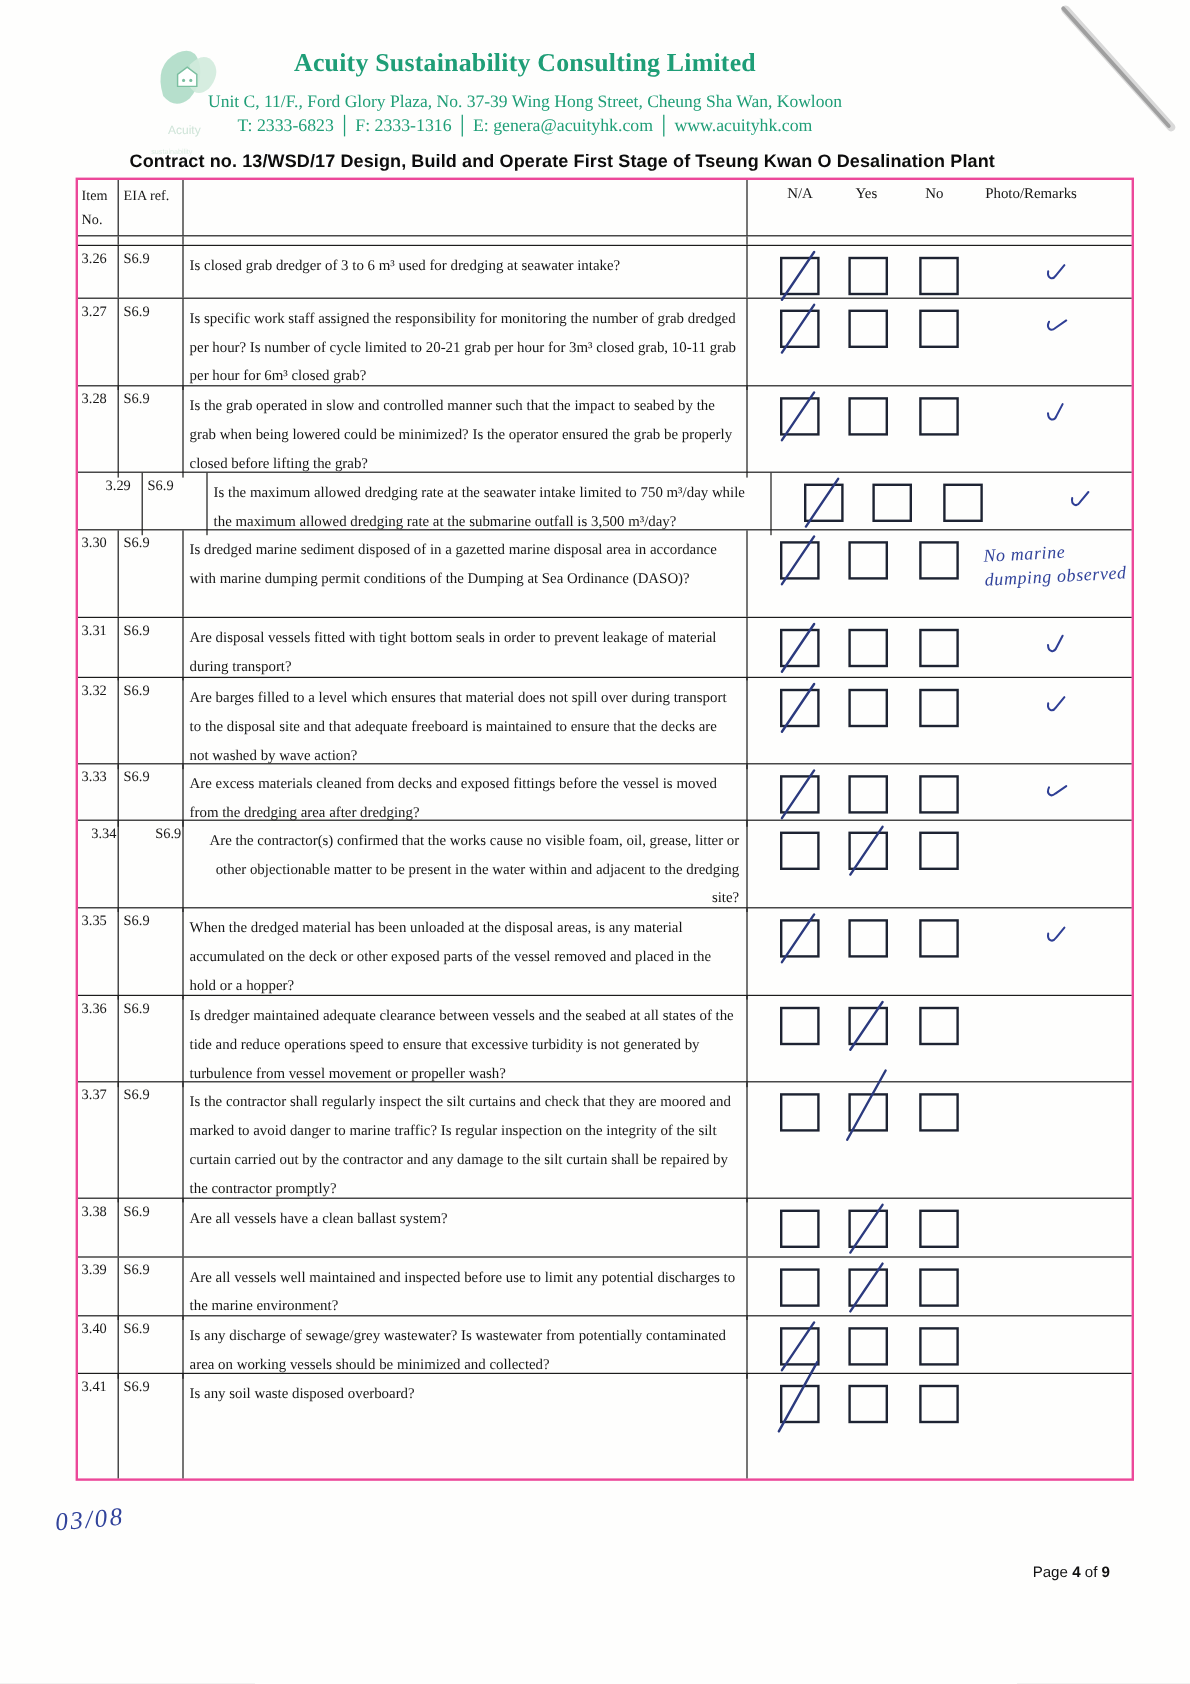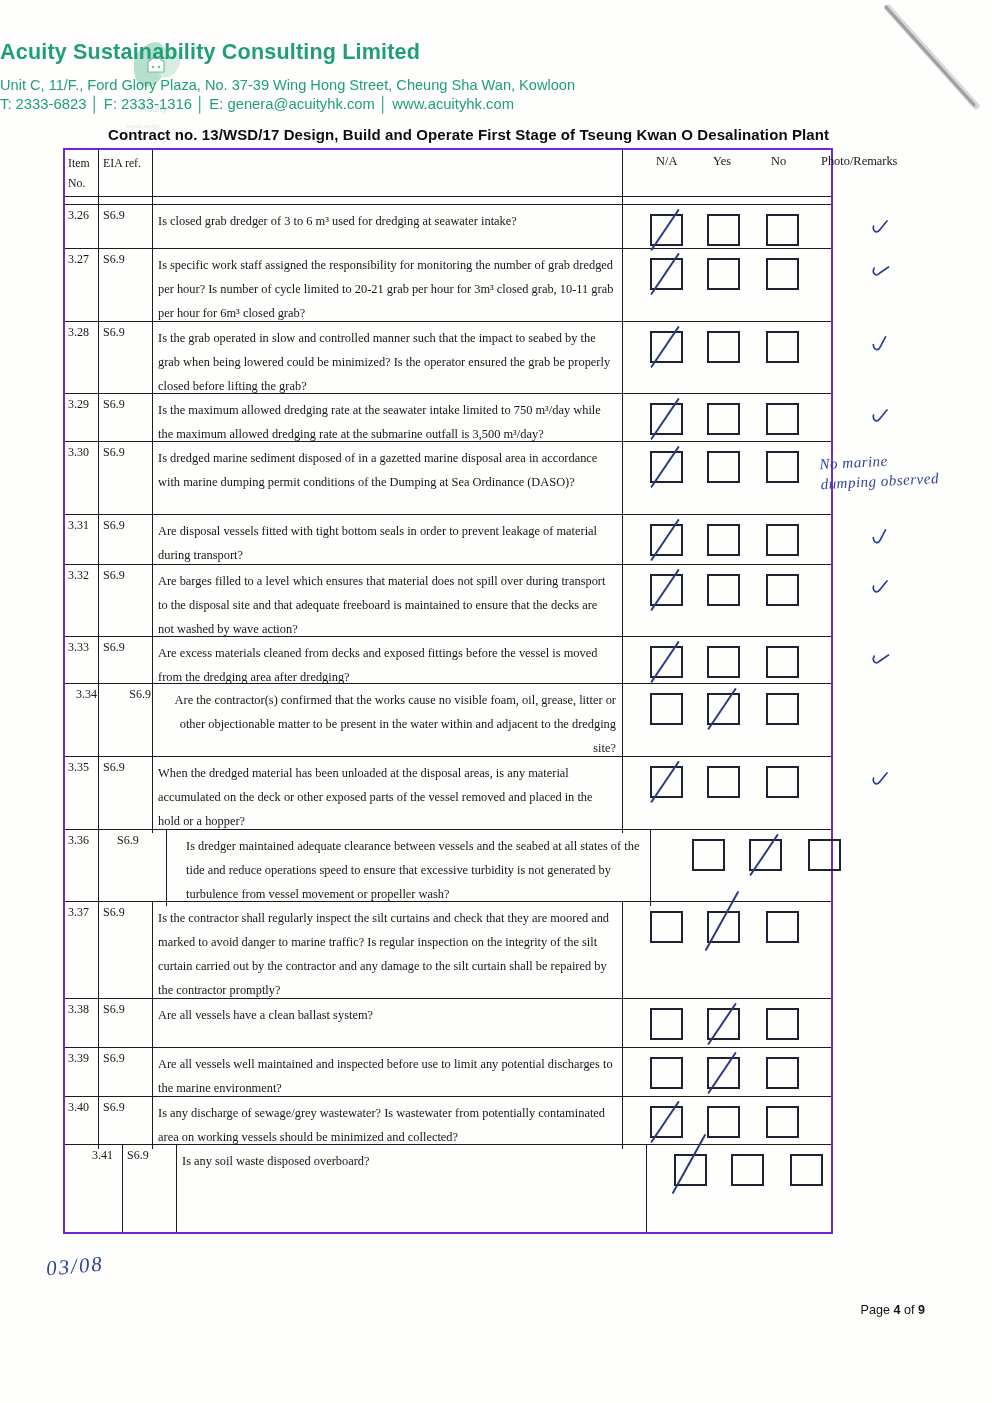--- a/index.html
+++ b/index.html
@@ -4,35 +4,35 @@
 <style>
   html,body{margin:0;padding:0;background:#e8e8e8;}
   .page{position:relative;width:992px;height:1403px;background:#fefefdff;background:#fefefd;
         font-family:"Liberation Serif", serif;color:#161616;overflow:hidden;}
 
   
   .fold{position:absolute;top:0;right:0;width:140px;height:125px;}
 
   
   .logo{position:absolute;top:36px;left:118px;width:95px;height:100px;}
-  .head-text{position:absolute;top:40px;left:0;right:117px;text-align:left;
-             font-family:Liberation Sans, sans-serif;}
+  .head-text{position:absolute;top:40px;left:0;right:117px;text-align:center;
+             font-family:Liberation Serif, serif;}
   .company{font-size:21.5px;font-weight:bold;letter-spacing:.2px;}
   .address{font-size:14.6px;margin-top:12px;}
   .contact{font-size:14.8px;margin-top:3px;}
 
   .contract{position:absolute;top:126px;left:108px;font-family:"Liberation Sans", sans-serif;
             font-weight:bold;font-size:15px;color:#0d0d0d;letter-spacing:.1px;}
 
   
-  .tbl{position:absolute;top:148px;left:63px;width:770px;border:2px solid #6d28d9;
+  .tbl{position:absolute;top:148px;left:63px;width:882px;border:2px solid #ec4899;
        box-sizing:border-box;background:transparent;}
   .trow{display:grid;grid-template-columns:34px 54px 470px 318px;box-sizing:border-box;
         border-bottom:1.5px solid #1c1c1c;position:relative;}
-  .trow:last-child{border-bottom:none;padding-left:24px;}
+  .trow:last-child{border-bottom:none;}
   .cell{box-sizing:border-box;position:relative;}
   .c1,.c2,.c3{border-right:1.5px solid #1c1c1c;}
   .c1{font-size:12px;padding:3px 1px 0 3px;}
   .c2{font-size:12px;padding:3px 1px 0 4px;}
   .c3{font-size:12.4px;line-height:24px;padding:4px 6px 0 5px;}
   .head-row{height:47px;}
   .spacer-row{height:8px;}
   .head-item{font-size:11.8px;line-height:20px;}
   .head-label{position:absolute;top:4px;font-size:12.4px;}
   .hl-na{left:33px;} .hl-yes{left:90px;} .hl-no{left:148px;} .hl-rem{left:198px;}
@@ -143,21 +143,21 @@
       <div class="cell c4">
         <span class="cb cb-na">
               <span class="slash"></span>
             </span>
         <span class="cb cb-yes"></span>
         <span class="cb cb-no"></span>
         <span class="remark"><svg class="tick r2" width="19" height="17" viewBox="0 0 19 17">
                 <path d="M2.5 7 C1.5 12.5 6 15 9 10.5 L16 2" fill="none" stroke="#2f3f95" stroke-width="1.7" stroke-linecap="round"></path>
               </svg></span>
       </div>
-    </div><div class="trow" style="height: 48px;">
+    </div><div class="trow" style="height: 48px; padding-left: 20px;">
       <div class="cell c1">3.29</div>
       <div class="cell c2">S6.9</div>
       <div class="cell c3">Is the maximum allowed dredging rate at the seawater intake limited to 750 m³/day while the maximum allowed dredging rate at the submarine outfall is 3,500 m³/day?</div>
       <div class="cell c4">
         <span class="cb cb-na">
               <span class="slash"></span>
             </span>
         <span class="cb cb-yes"></span>
         <span class="cb cb-no"></span>
         <span class="remark"><svg class="tick r0" width="19" height="17" viewBox="0 0 19 17">
@@ -240,21 +240,21 @@
       <div class="cell c4">
         <span class="cb cb-na">
               <span class="slash"></span>
             </span>
         <span class="cb cb-yes"></span>
         <span class="cb cb-no"></span>
         <span class="remark"><svg class="tick r0" width="19" height="17" viewBox="0 0 19 17">
                 <path d="M2.5 7 C1.5 12.5 6 15 9 10.5 L16 2" fill="none" stroke="#2f3f95" stroke-width="1.7" stroke-linecap="round"></path>
               </svg></span>
       </div>
-    </div><div class="trow" style="height: 72px; gap: 14px;">
+    </div><div class="trow" style="height: 72px;">
       <div class="cell c1">3.36</div>
       <div class="cell c2">S6.9</div>
       <div class="cell c3">Is dredger maintained adequate clearance between vessels and the seabed at all states of the tide and reduce operations speed to ensure that excessive turbidity is not generated by turbulence from vessel movement or propeller wash?</div>
       <div class="cell c4">
         <span class="cb cb-na"></span>
         <span class="cb cb-yes">
               <span class="slash"></span>
             </span>
         <span class="cb cb-no"></span>
         <span class="remark"></span>

